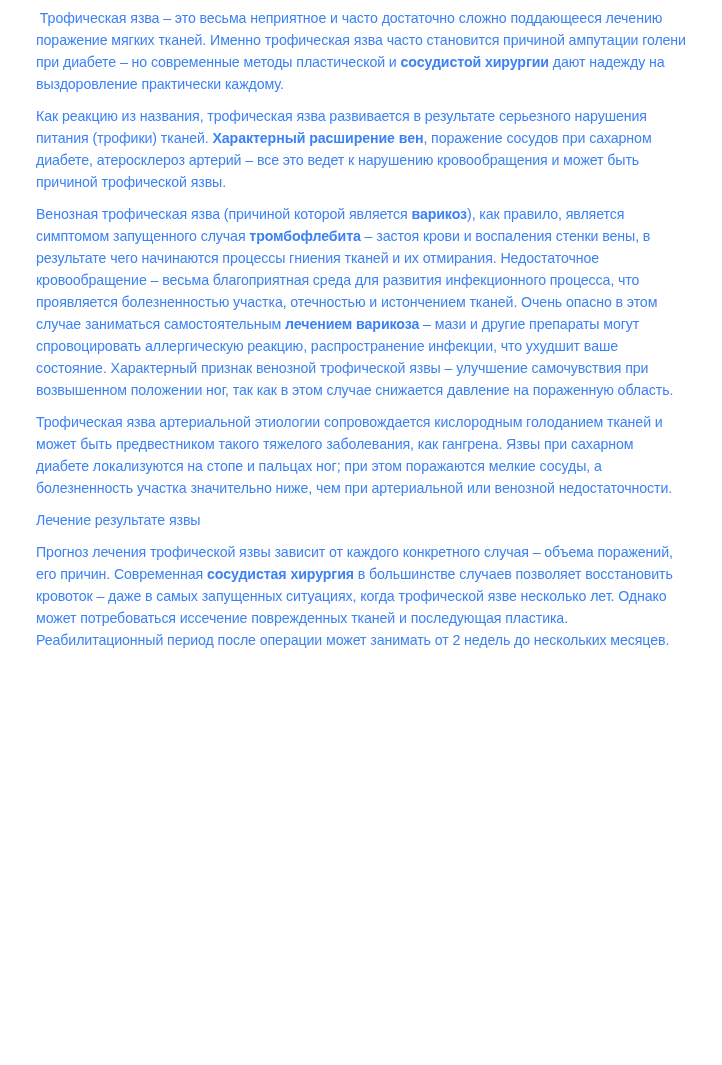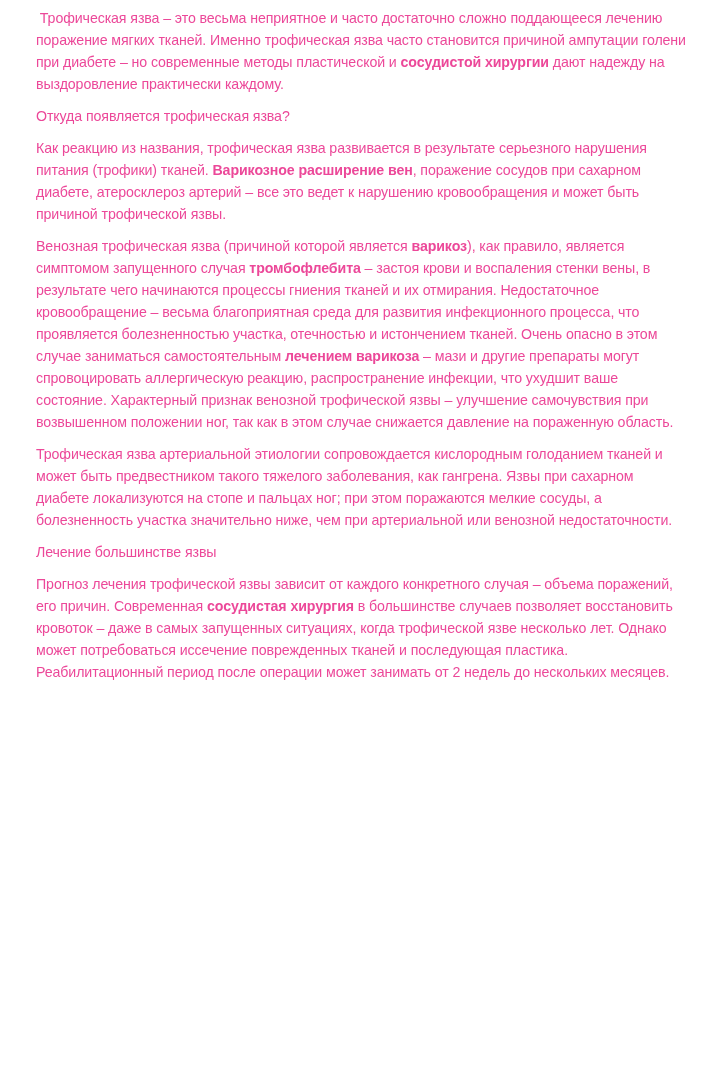--- a/index.html
+++ b/index.html
@@ -12,41 +12,40 @@
     height: 1065px;
     overflow: hidden;
     font-family: "Liberation Sans", "DejaVu Sans", sans-serif;
   }
   .page {
     box-sizing: border-box;
     width: 722px;
     height: 1065px;
     padding: 7px 34px 0 36px;
     background: #ffffff;
-    color: #ec4899;
+    color: #3b82f6;
   }
   .doc-body {
     font-size: 14.2px;
     line-height: 22px;
     letter-spacing: -0.1px;
   }
   .block {
     margin: 0 0 10px 0;
     font-weight: 400;
   }
   .bold {
     font-weight: 700;
   }
 </style>
 </head>
 <body>
 
 <div class="page">
   <div class="doc-body">
       <p class="block"><span>&nbsp;Трофическая язва – это весьма неприятное и часто достаточно сложно поддающееся лечению поражение мягких тканей. Именно трофическая язва часто становится причиной ампутации голени при диабете – но современные методы пластической и </span><span class="bold">сосудистой хирургии</span><span> дают надежду на выздоровление практически каждому.</span></p>
-      <p class="block"><span>Откуда появляется трофическая язва?</span></p>
-      <p class="block"><span>Как реакцию из названия, трофическая язва развивается в результате серьезного нарушения питания (трофики) тканей. </span><span class="bold">Варикозное расширение вен</span><span>, поражение сосудов при сахарном диабете, атеросклероз артерий – все это ведет к нарушению кровообращения и может быть причиной трофической язвы.</span></p>
+      <p class="block"><span>Как реакцию из названия, трофическая язва развивается в результате серьезного нарушения питания (трофики) тканей. </span><span class="bold">Характерный расширение вен</span><span>, поражение сосудов при сахарном диабете, атеросклероз артерий – все это ведет к нарушению кровообращения и может быть причиной трофической язвы.</span></p>
       <p class="block"><span>Венозная трофическая язва (причиной которой является </span><span class="bold">варикоз</span><span>), как правило, является симптомом запущенного случая </span><span class="bold">тромбофлебита</span><span> – застоя крови и воспаления стенки вены, в результате чего начинаются процессы гниения тканей и их отмирания. Недостаточное кровообращение – весьма благоприятная среда для развития инфекционного процесса, что проявляется болезненностью участка, отечностью и истончением тканей. Очень опасно в этом случае заниматься самостоятельным </span><span class="bold">лечением варикоза</span><span> – мази и другие препараты могут спровоцировать аллергическую реакцию, распространение инфекции, что ухудшит ваше состояние. Характерный признак венозной трофической язвы – улучшение самочувствия при возвышенном положении ног, так как в этом случае снижается давление на пораженную область.</span></p>
       <p class="block"><span>Трофическая язва артериальной этиологии сопровождается кислородным голоданием тканей и может быть предвестником такого тяжелого заболевания, как гангрена. Язвы при сахарном диабете локализуются на стопе и пальцах ног; при этом поражаются мелкие сосуды, а болезненность участка значительно ниже, чем при артериальной или венозной недостаточности.</span></p>
-      <p class="block"><span>Лечение большинстве язвы</span></p>
+      <p class="block"><span>Лечение результате язвы</span></p>
       <p class="block"><span>Прогноз лечения трофической язвы зависит от каждого конкретного случая – объема поражений, его причин. Современная </span><span class="bold">сосудистая хирургия</span><span> в большинстве случаев позволяет восстановить кровоток – даже в самых запущенных ситуациях, когда трофической язве несколько лет. Однако может потребоваться иссечение поврежденных тканей и последующая пластика. Реабилитационный период после операции может занимать от 2 недель до нескольких месяцев.</span></p>
     </div>
 </div>
 
 </body></html>

